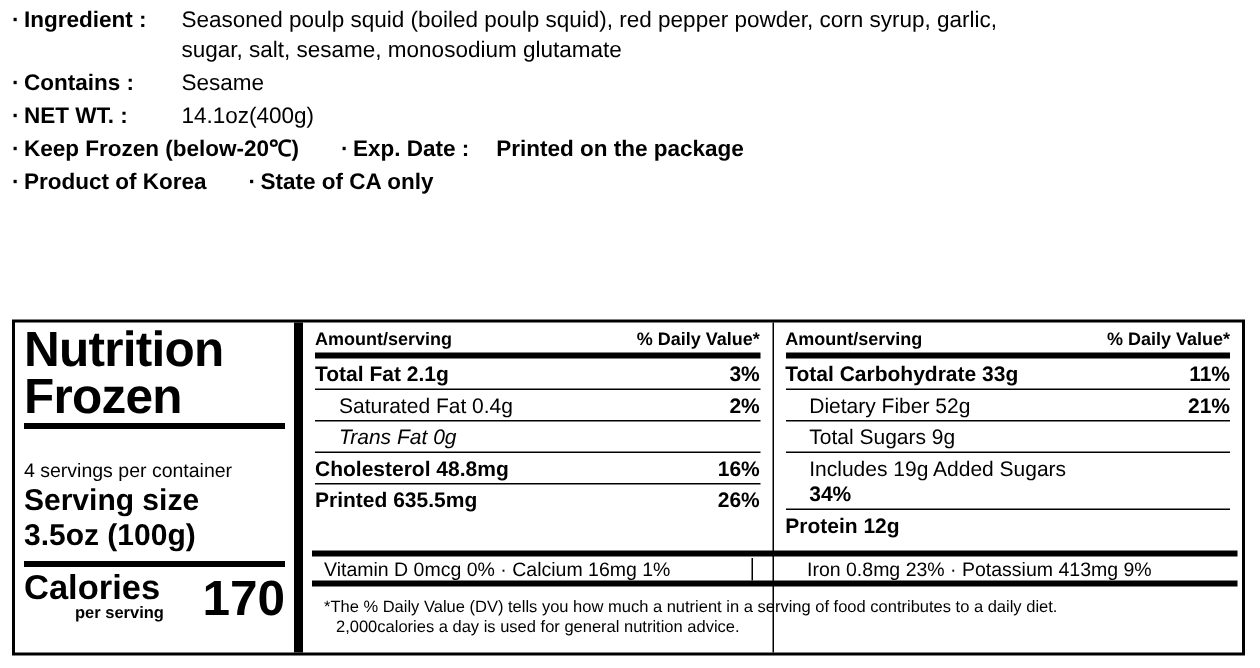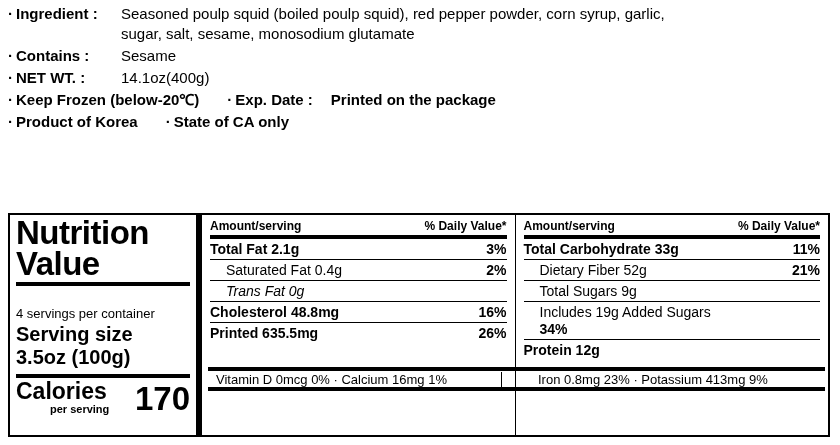--- a/index.html
+++ b/index.html
@@ -225,21 +225,21 @@
     <span class="lbl">State of CA only</span>
   </div>
 
 </div>
 
 <div class="nfp">
 
   <div class="col-left">
     <div class="nf-title">
       <div>Nutrition</div>
-      <div>Value</div>
+      <div>Frozen</div>
     </div>
     <div class="rule-med"></div>
     <div class="servings">4 servings per container</div>
     <div class="serving-size">Serving size</div>
     <div class="serving-size">3.5oz (100g)</div>
     <div class="rule-med" style="margin-top:6px;"></div>
     <div class="cal-row">
       <div>
         <div class="cal-label">Calories</div>
         <div class="cal-sub">per serving</div>
@@ -304,14 +304,18 @@
       <span class="nm b">Protein  12g</span>
       <span class="dv"></span>
     </div>
   </div>
 
   <div class="bottom-strip vitrow">
     <span class="vit-left">Vitamin D 0mcg 0%  ·  Calcium 16mg 1%</span>
     <span class="vit-right">Iron 0.8mg 23%  ·  Potassium 413mg 9%</span>
   </div>
 
+  <div class="bottom-strip footnote">
+    <div>*The % Daily Value (DV) tells you how much a nutrient in a serving of food contributes to a daily diet.</div>
+    <div class="fn-line2">2,000calories a day is used for general nutrition advice.</div>
+  </div>
 
 </div>
 
 </body></html>

